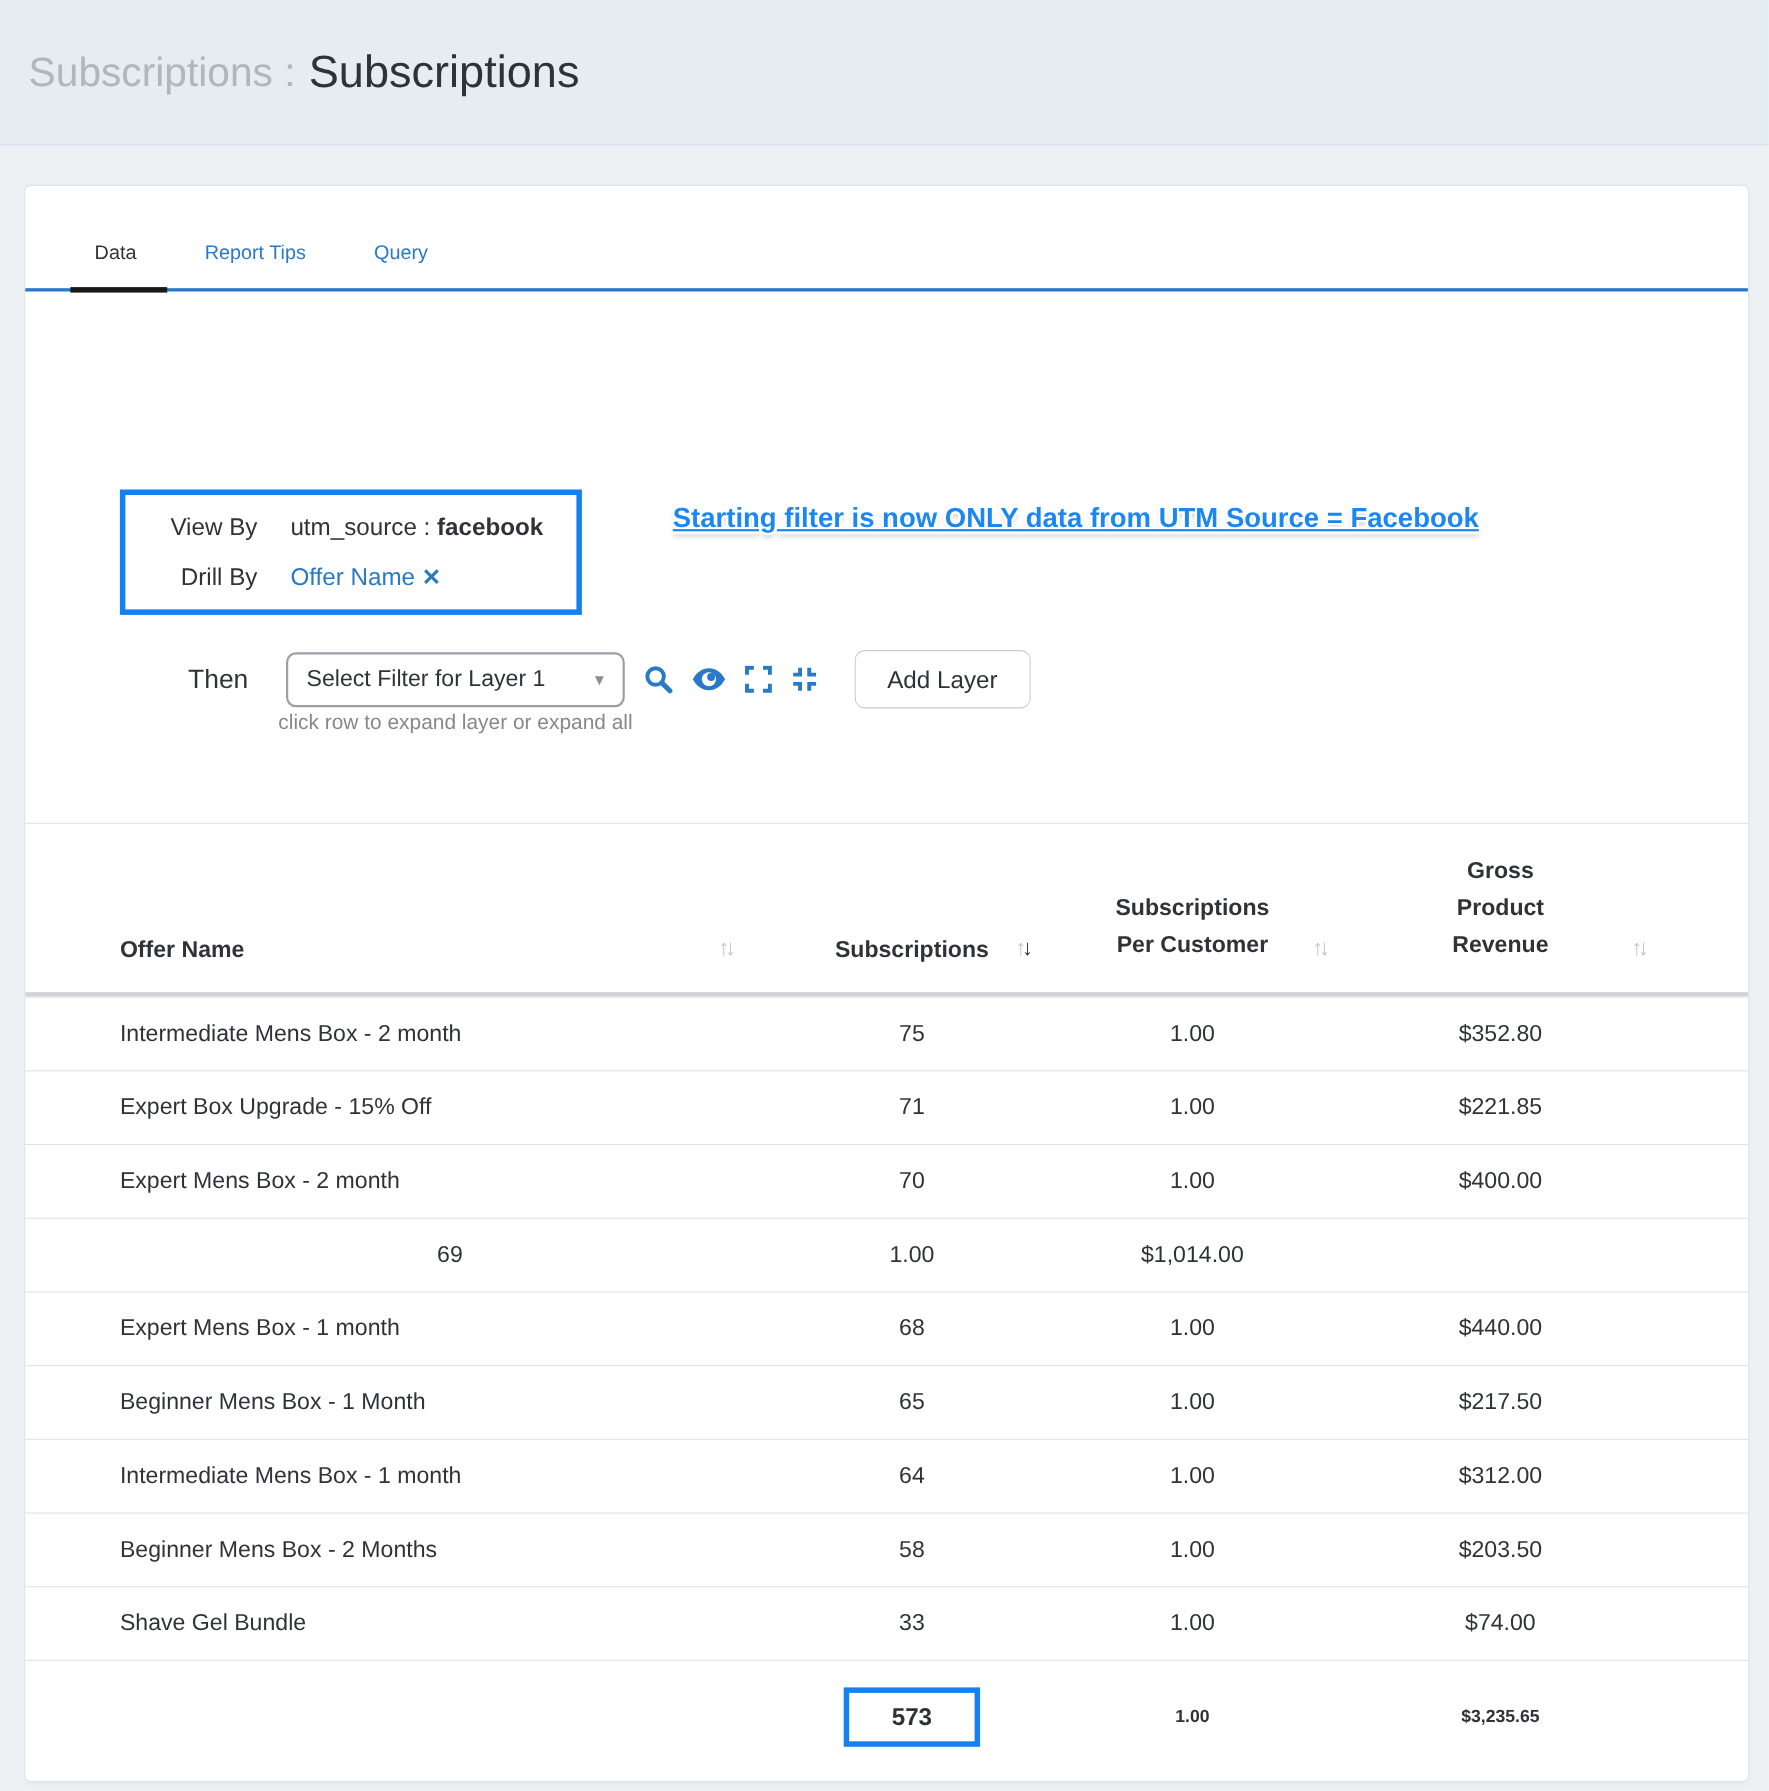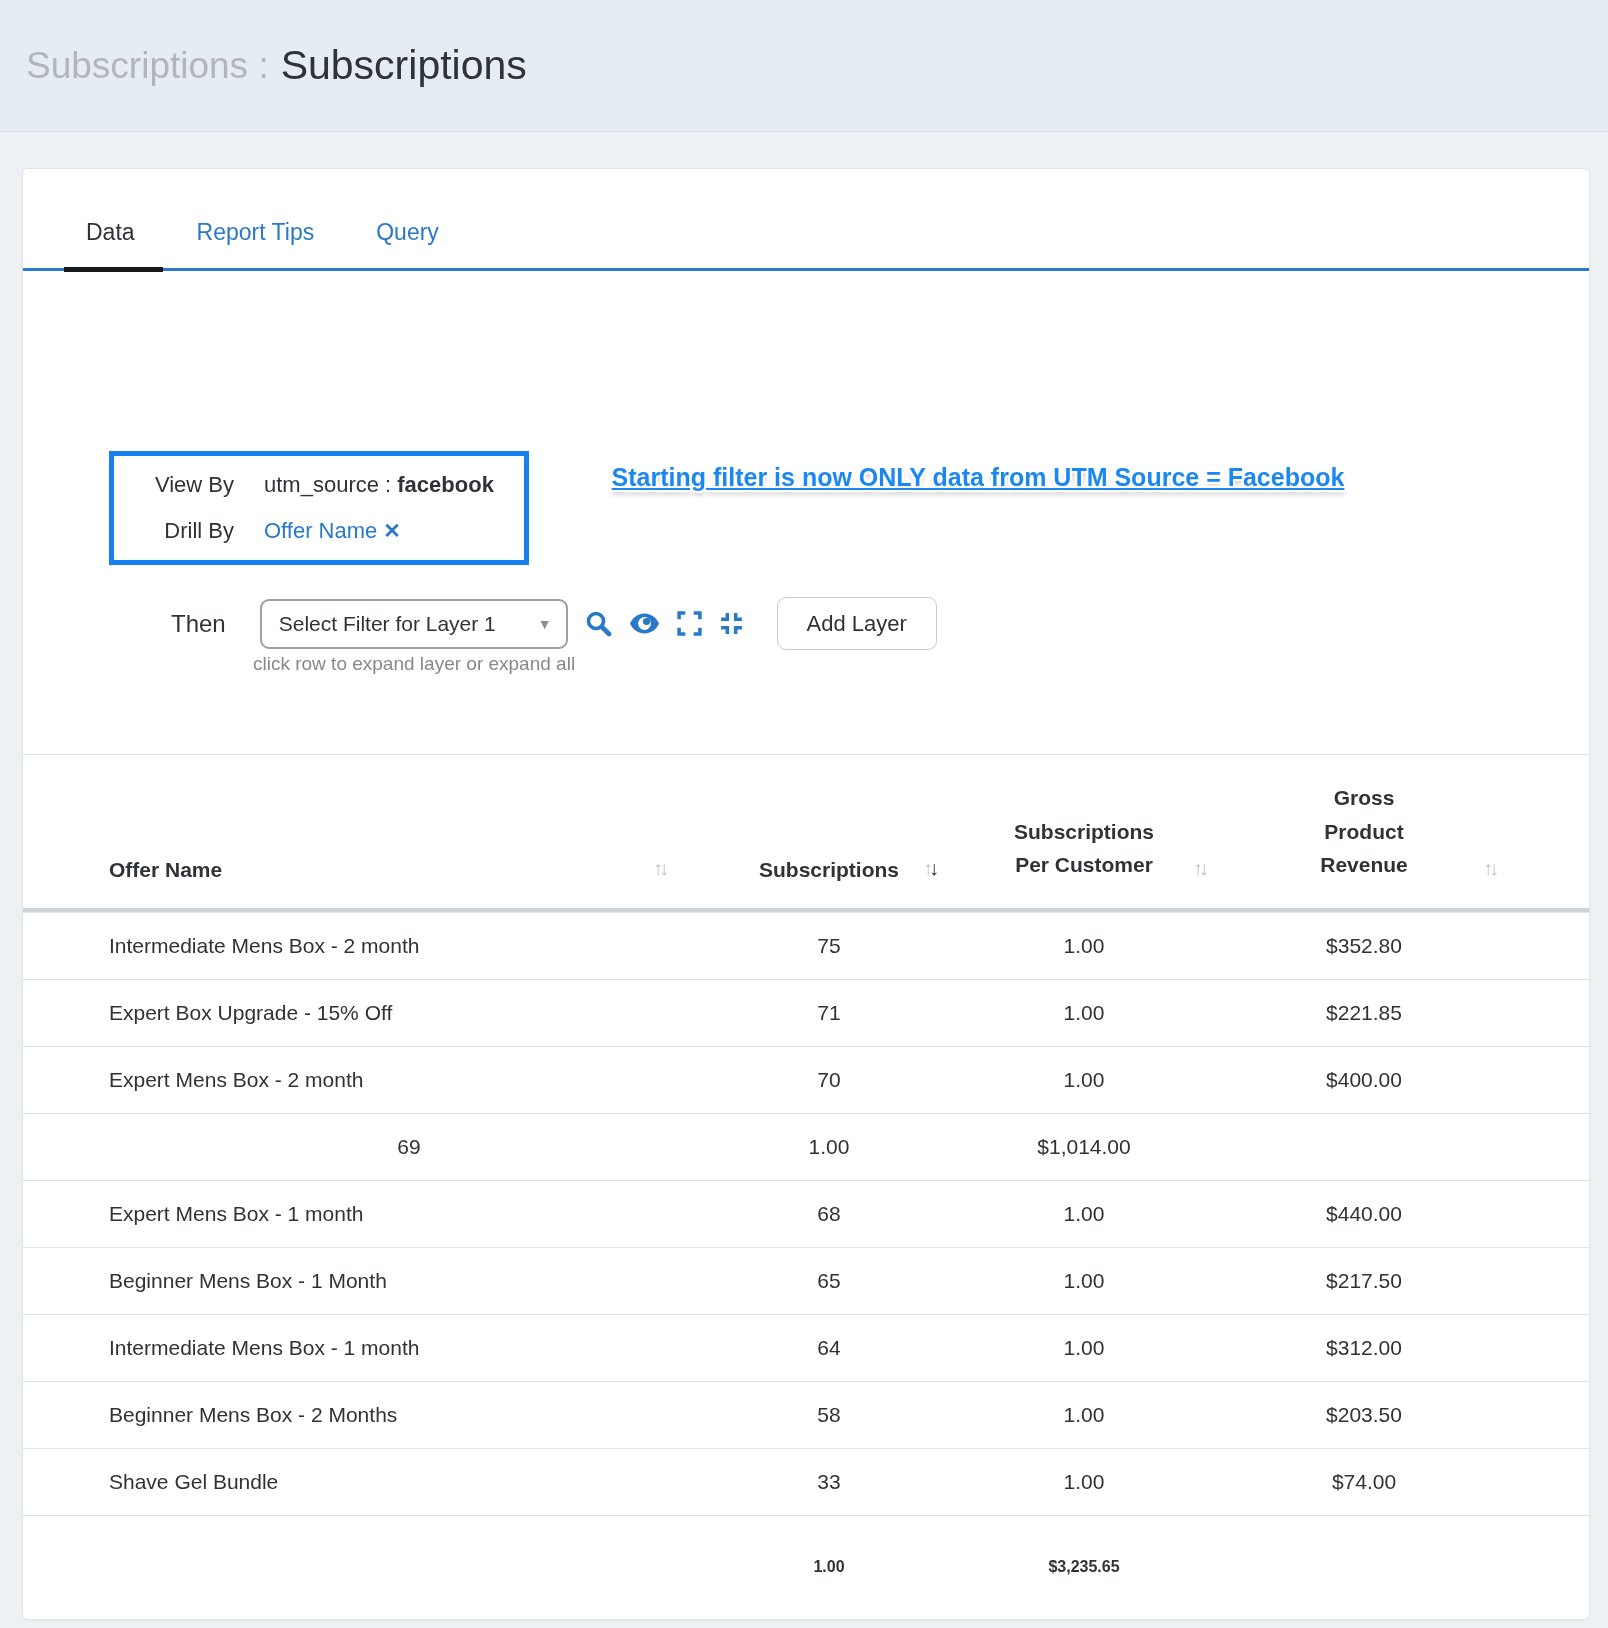--- a/index.html
+++ b/index.html
@@ -34,21 +34,21 @@
     box-shadow:0 1px 3px rgba(0,0,0,0.04);
   }
 
   
   .tabbar {
     display:flex;
     padding:50px 0 0 63px;
     border-bottom:3px solid #2a79c9;
   }
   .tab {
-    font-size:23px;
+    font-size:18px;
     padding-bottom:22px;
     margin-right:62px;
     color:#2a79c9;
     cursor:pointer;
     position:relative;
   }
   .tab.active { color:#2f3337; }
   .tab.active::after {
     content:"";
     position:absolute;
@@ -318,17 +318,20 @@
   </div>
   <div class="grid-row trow">
     <div class="cell-name">Shave Gel Bundle</div>
     <div class="cell-num">33</div>
     <div class="cell-num">1.00</div>
     <div class="cell-num">$74.00</div>
   </div>
 
   <div class="grid-row totals-row">
     <div class="cell-name"></div>
+    <div class="cell-num">
+      <span class="total-box">573</span>
+    </div>
     <div class="cell-num">1.00</div>
     <div class="cell-num">$3,235.65</div>
   </div>
 
 </div>
 
 </body></html>

